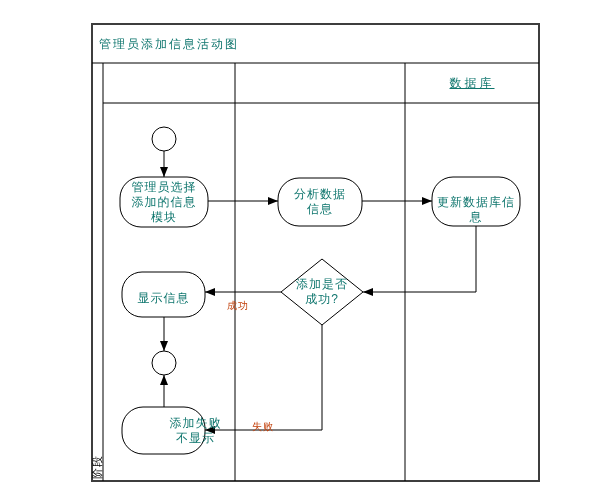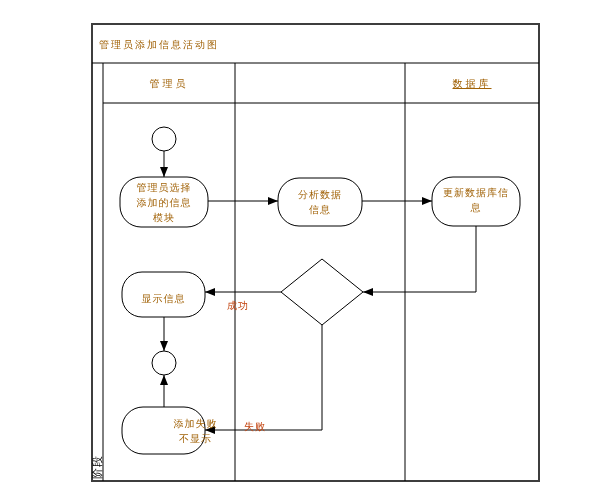--- a/index.html
+++ b/index.html
@@ -21,24 +21,24 @@
     left: 0;
     top: 0;
   }
   .txt {
     position: absolute;
     display: flex;
     align-items: center;
     justify-content: center;
     text-align: center;
     white-space: pre-line;
-    font-size: 10px;
+    font-size: 12px;
     line-height: 15px;
     letter-spacing: 1px;
-    color: #a16207;
+    color: #0f766e;
   }
   .title-txt {
     justify-content: flex-start;
     padding-left: 7px;
     box-sizing: border-box;
     letter-spacing: 2px;
   }
   .lane-label {
     letter-spacing: 3px;
   }
@@ -96,31 +96,32 @@
     <rect x="278" y="178" width="84" height="48" rx="21" ry="21" fill="#ffffff" stroke="#000000" stroke-width="1"></rect>
     <rect x="432" y="177" width="88" height="49" rx="21" ry="21" fill="#ffffff" stroke="#000000" stroke-width="1"></rect>
     <polygon points="322,259 363,292 322,325 281,292" fill="#ffffff" stroke="#000000" stroke-width="1"></polygon>
     <rect x="122" y="272" width="83" height="45" rx="20" ry="20" fill="#ffffff" stroke="#000000" stroke-width="1"></rect>
     <circle cx="164" cy="363" r="12" fill="#ffffff" stroke="#000000" stroke-width="1"></circle>
     <rect x="122" y="407" width="83" height="47" rx="21" ry="21" fill="#ffffff" stroke="#000000" stroke-width="1"></rect>
   </svg>
 
   <div class="txt title-txt" style="left:92px; top:25px; width:447px; height:38px;">管理员添加信息活动图</div>
 
-  <div class="txt lane-label" style="left:103px; top:63px; width:132px; height:40px;">管理员</div>
   <div class="txt lane-label" style="left:405px; top:63px; width:134px; height:40px;text-decoration:underline;">数据库</div>
 
   <div class="txt" style="left:120px; top:177px; width:88px; height:50px;">管理员选择
 添加的信息
 模块</div>
   <div class="txt" style="left:278px; top:178px; width:84px; height:48px;">分析数据
 信息</div>
-  <div class="txt" style="left:432px; top:174px; width:88px; height:51px;">更新数据库信
+  <div class="txt" style="left:432px; top:184px; width:88px; height:51px;">更新数据库信
 息</div>
+  <div class="txt" style="left:281px; top:259px; width:82px; height:66px;">添加是否
+成功?</div>
   <div class="txt" style="left:122px; top:272px; width:83px; height:53px;">显示信息</div>
   <div class="txt" style="left:122px; top:407px; width:83px; height:47px;margin-left:32px;">添加失败
 不显示</div>
 
   <div class="edge-label" style="left:227px; top:300px;">成功</div>
-  <div class="edge-label" style="left:244px; top:421px;">失败</div>
+  <div class="edge-label" style="left:252px; top:421px;">失败</div>
 
   <div class="phase-label">阶段</div>
 </div>
 
 </body></html>

